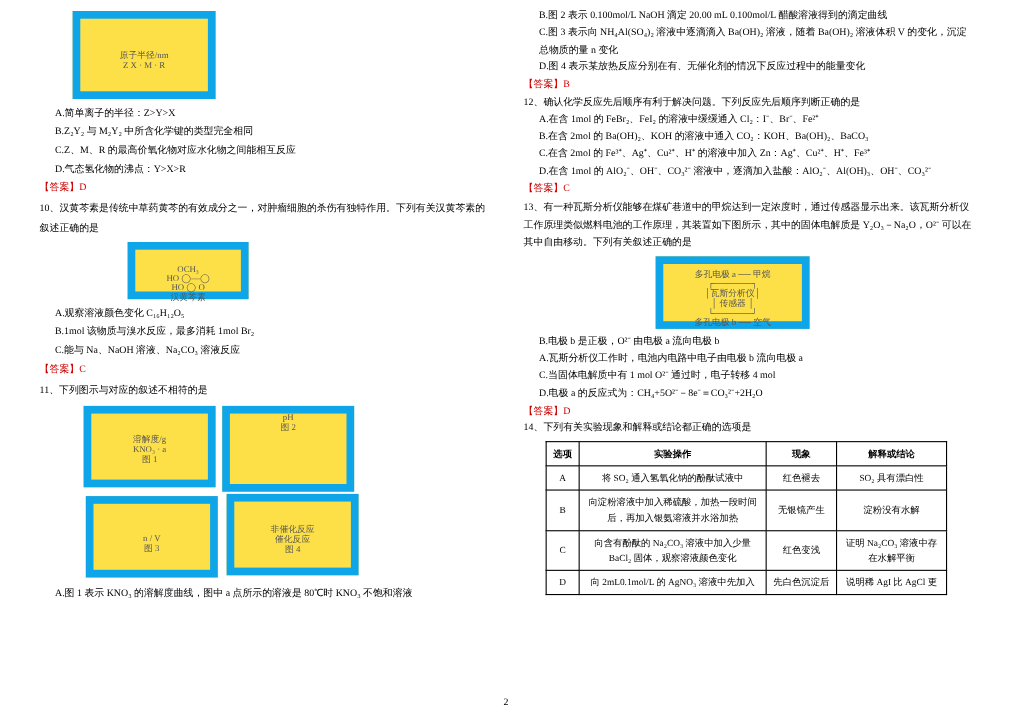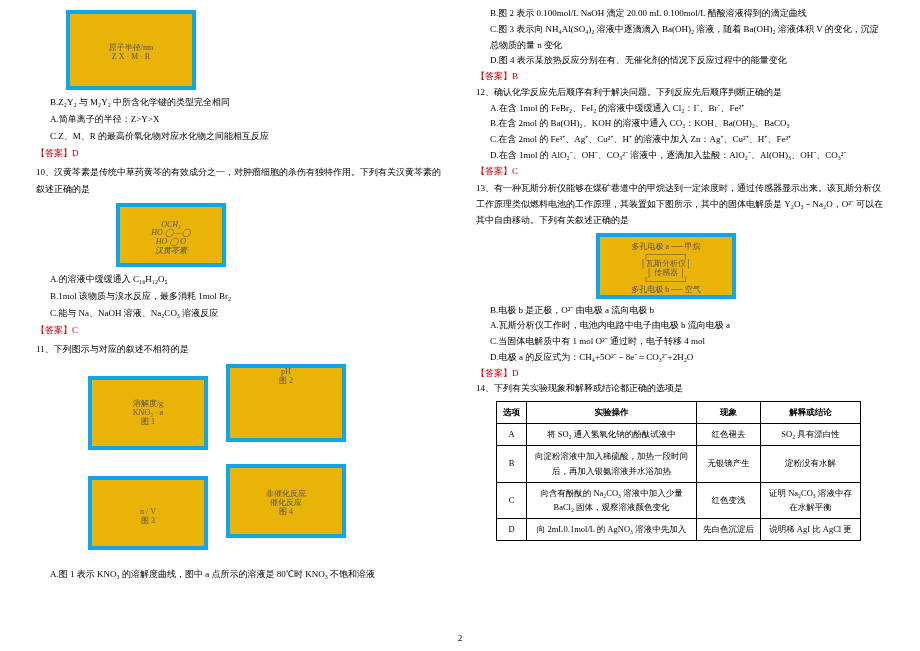--- a/index.html
+++ b/index.html
@@ -17,22 +17,22 @@
   .col {
     width: 50%;
     padding: 6px 16px 0 36px;
     position: relative;
   }
   .r-col { padding-left: 16px; padding-right: 36px; }
   .indent { padding-left: 14px; }
   .ans { color: #c00; }
   .fig {
     display:inline-block;
-    background:#eab308;
-    border:4px solid #0ea5e9;
+    background:#fde047;
+    border:7px solid #0ea5e9;
     margin:4px 0 4px 30px;
     text-align:center;
     font-size:8px;
     color:#555;
     line-height:1.1;
   }
   .fig-center { margin-left:auto; margin-right:auto; display:block; width:fit-content; }
   table.exp {
     border-collapse: collapse;
     margin: 4px 0 0 20px;
@@ -50,41 +50,42 @@
   }
   .q10, .q11, .q13 { margin-top:2px; }
   .tight { line-height:1.75; }
 </style>
 </head>
 <body>
 
 <div class="col">
   <div class="fig" style="width:130px;height:80px;padding-top:30px;">原子半径/nm<br>Z X · M · R</div>
 
+  <div class="indent">A.简单离子的半径：Z&gt;Y&gt;X</div>
   <div class="indent">B.Z₂Y₂ 与 M₂Y₂ 中所含化学键的类型完全相同</div>
-  <div class="indent">A.简单离子的半径：Z&gt;Y&gt;X</div>
   <div class="indent">C.Z、M、R 的最高价氧化物对应水化物之间能相互反应</div>
+  <div class="indent">D.气态氢化物的沸点：Y&gt;X&gt;R</div>
   <div class="ans">【答案】D</div>
 
   <div class="q10">10、汉黄芩素是传统中草药黄芩的有效成分之一，对肿瘤细胞的杀伤有独特作用。下列有关汉黄芩素的叙述正确的是</div>
-  <div class="fig fig-center" style="width:110px;height:64px;padding-top:14px;margin-left:80px;font-style:italic;">
+  <div class="fig fig-center" style="width:110px;height:52px;padding-top:14px;margin-left:80px;">
     OCH₃<br>HO ◯―◯<br>HO ◯ O<br><span>汉黄芩素</span>
   </div>
-  <div class="indent">A.的溶液中缓缓通入 C₁₆H₁₂O₅</div>
+  <div class="indent">A.观察溶液颜色变化 C₁₆H₁₂O₅</div>
   <div class="indent">B.1mol 该物质与溴水反应，最多消耗 1mol Br₂</div>
   <div class="indent">C.能与 Na、NaOH 溶液、Na₂CO₃ 溶液反应</div>
   <div class="ans">【答案】C</div>
 
   <div class="q11">11、下列图示与对应的叙述不相符的是</div>
   <div style="display:flex;gap:6px;margin:6px 0 2px 40px;">
-    <div class="fig" style="width:120px;height:74px;margin:12px;padding-top:20px;">溶解度/g<br>KNO₃ · a<br>图 1</div>
+    <div class="fig" style="width:120px;height:74px;margin:0;padding-top:20px;">溶解度/g<br>KNO₃ · a<br>图 1</div>
     <div class="fig" style="width:120px;height:78px;margin:0;">pH<br>图 2</div>
   </div>
   <div style="display:flex;gap:6px;margin:2px 0 4px 40px;">
-    <div class="fig" style="width:120px;height:74px;margin:12px;padding-top:28px;">n / V<br>图 3</div>
+    <div class="fig" style="width:120px;height:74px;margin:2px;padding-top:28px;">n / V<br>图 3</div>
     <div class="fig" style="width:120px;height:74px;margin:0;padding-top:22px;">非催化反应<br>催化反应<br>图 4</div>
   </div>
   <div class="indent">A.图 1 表示 KNO₃ 的溶解度曲线，图中 a 点所示的溶液是 80℃时 KNO₃ 不饱和溶液</div>
 </div>
 
 <div class="col r-col tight">
   <div class="indent">B.图 2 表示 0.100mol/L NaOH 滴定 20.00 mL 0.100mol/L 醋酸溶液得到的滴定曲线</div>
   <div class="indent">C.图 3 表示向 NH₄Al(SO₄)₂ 溶液中逐滴滴入 Ba(OH)₂ 溶液，随着 Ba(OH)₂ 溶液体积 V 的变化，沉淀总物质的量 n 变化</div>
   <div class="indent">D.图 4 表示某放热反应分别在有、无催化剂的情况下反应过程中的能量变化</div>
   <div class="ans">【答案】B</div>

